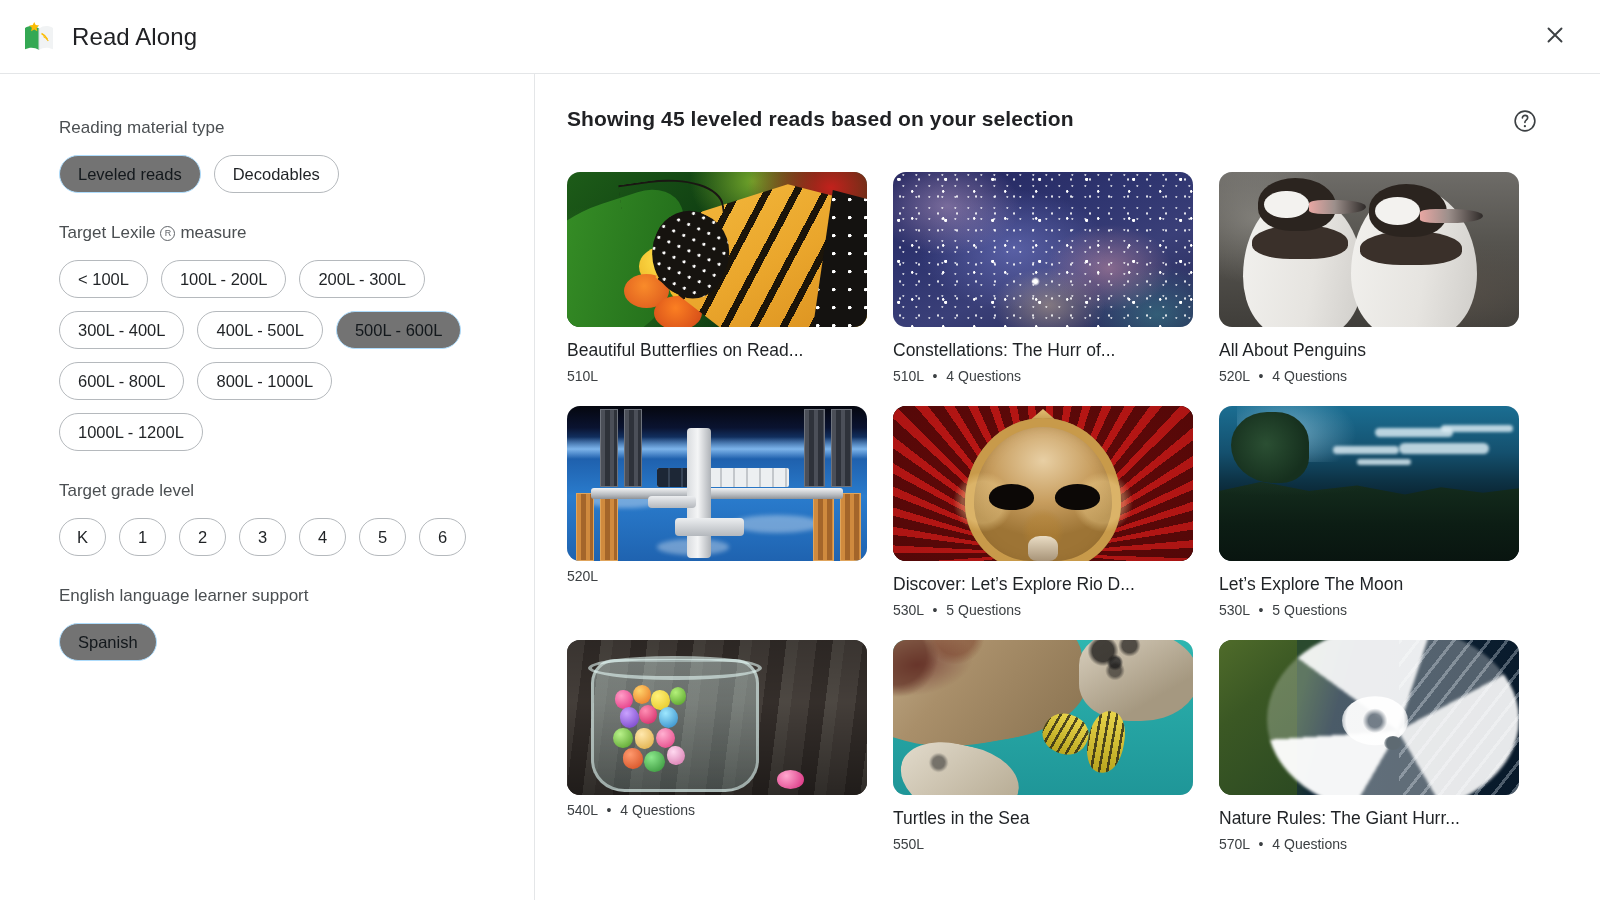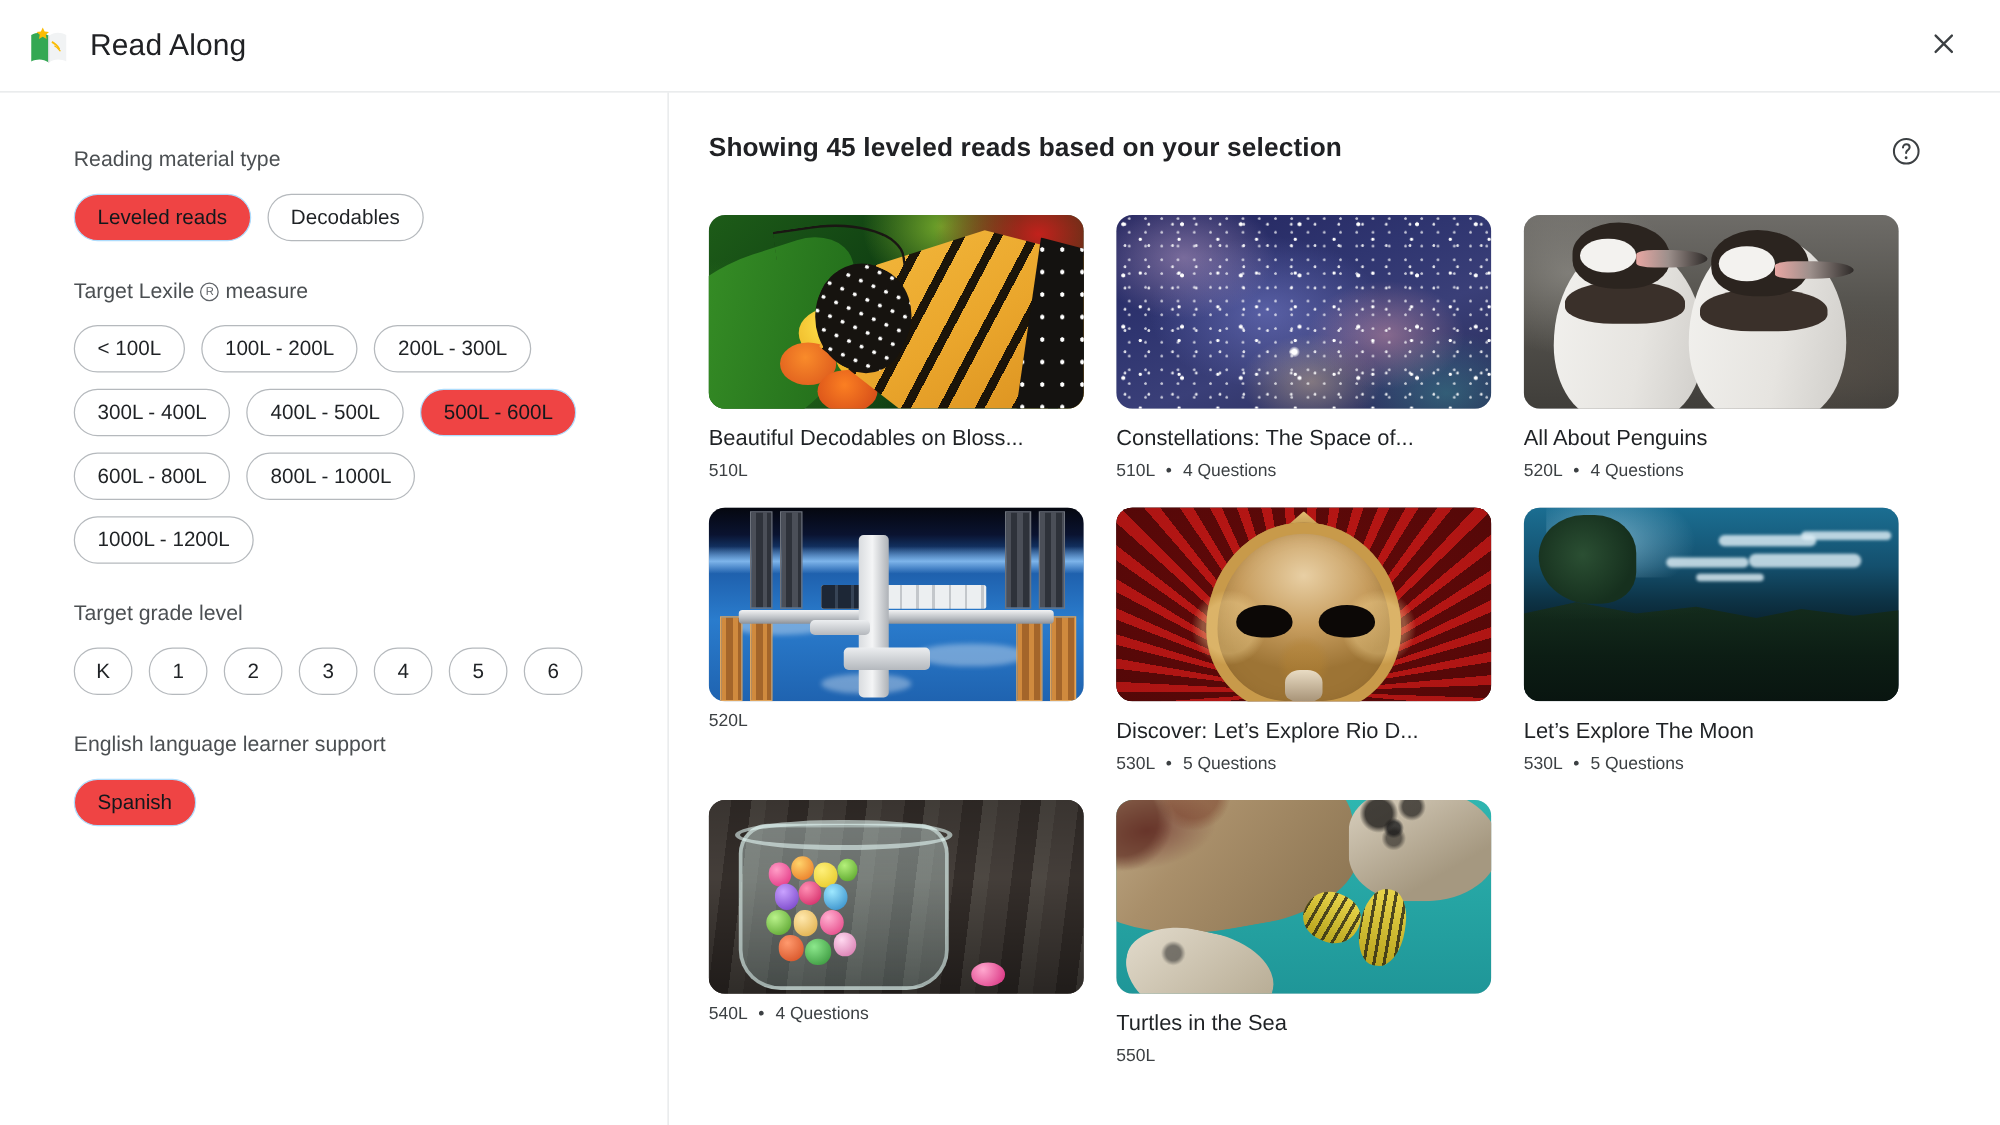--- a/index.html
+++ b/index.html
@@ -50,21 +50,21 @@
     width: 15px; height: 15px; border: 1.3px solid #5f6368; border-radius: 50%;
     font-size: 9px; line-height: 1; margin: 0 3px 0 3px; color: #5f6368;
   }
   .chips { display: flex; flex-wrap: wrap; gap: 13px 13px; max-width: 420px; }
   .chip {
     border: 1px solid #b5b9bd; background: #fff; border-radius: 20px;
     padding: 0 18px; height: 38px; display: inline-flex; align-items: center;
     font-size: 16.5px; color: #1f2225; cursor: pointer; white-space: nowrap;
     font-family: "Liberation Sans", sans-serif;
   }
-  .chip.selected { background: #ef4444; border-color: #aedcfc; color: #13181c; }
+  .chip.selected { background: #737373; border-color: #aedcfc; color: #13181c; }
   .chip.grade { padding: 0; width: 47px; justify-content: center; }
   .spacer-30 { height: 30px; }
 
   
   .content { flex: 1 1 auto; padding: 33px 60px 0 32px; position: relative; }
   .content-head { display: flex; align-items: flex-start; justify-content: space-between; gap: 40px; }
   .content-title { font-size: 21px; color: #202124; letter-spacing: .1px; }
   .help-btn {
     border: none; background: transparent; cursor: pointer; padding: 0;
     width: 30px; height: 30px; display: flex; align-items: center; justify-content: center;
@@ -586,34 +586,34 @@
             <span class="flower f3"></span>
               <span class="flower f4"></span>
               <span class="flower f5"></span>
             <span class="flower f6"></span>
               <span class="wing"></span>
               <span class="wing-edge"></span>
             <span class="thorax"></span>
               <span class="antenna"></span>
           </div>
         </div>
-        <div class="card-title">Beautiful Decodables on Bloss...</div>
+        <div class="card-title">Beautiful Butterflies on Read...</div>
         <div class="card-meta">
           <span>510L</span>
         </div>
       </article>
 
       <article class="card">
         <div class="thumb">
           <div class="art a-galaxy">
             <span class="stars"></span>
               <span class="bright"></span>
           </div>
         </div>
-        <div class="card-title">Constellations: The Space of...</div>
+        <div class="card-title">Constellations: The Hurr of...</div>
         <div class="card-meta">
           <span>510L</span>
           <span class="dot">•</span>
           <span>4 Questions</span>
         </div>
       </article>
 
       <article class="card">
         <div class="thumb">
           <div class="art a-peng">
@@ -750,16 +750,33 @@
             <span class="fish fi1"></span>
               <span class="fish fi2"></span>
           </div>
         </div>
         <div class="card-title">Turtles in the Sea</div>
         <div class="card-meta">
           <span>550L</span>
         </div>
       </article>
 
+      <article class="card">
+        <div class="thumb">
+          <div class="art a-hurr">
+            <span class="land"></span>
+              <span class="ocean-ripple"></span>
+            <span class="swirl"></span>
+              <span class="core"></span>
+              <span class="eye"></span>
+          </div>
+        </div>
+        <div class="card-title">Nature Rules: The Giant Hurr...</div>
+        <div class="card-meta">
+          <span>570L</span>
+          <span class="dot">•</span>
+          <span>4 Questions</span>
+        </div>
+      </article>
 
     </div>
   </main>
 </div>
 
 </body></html>

